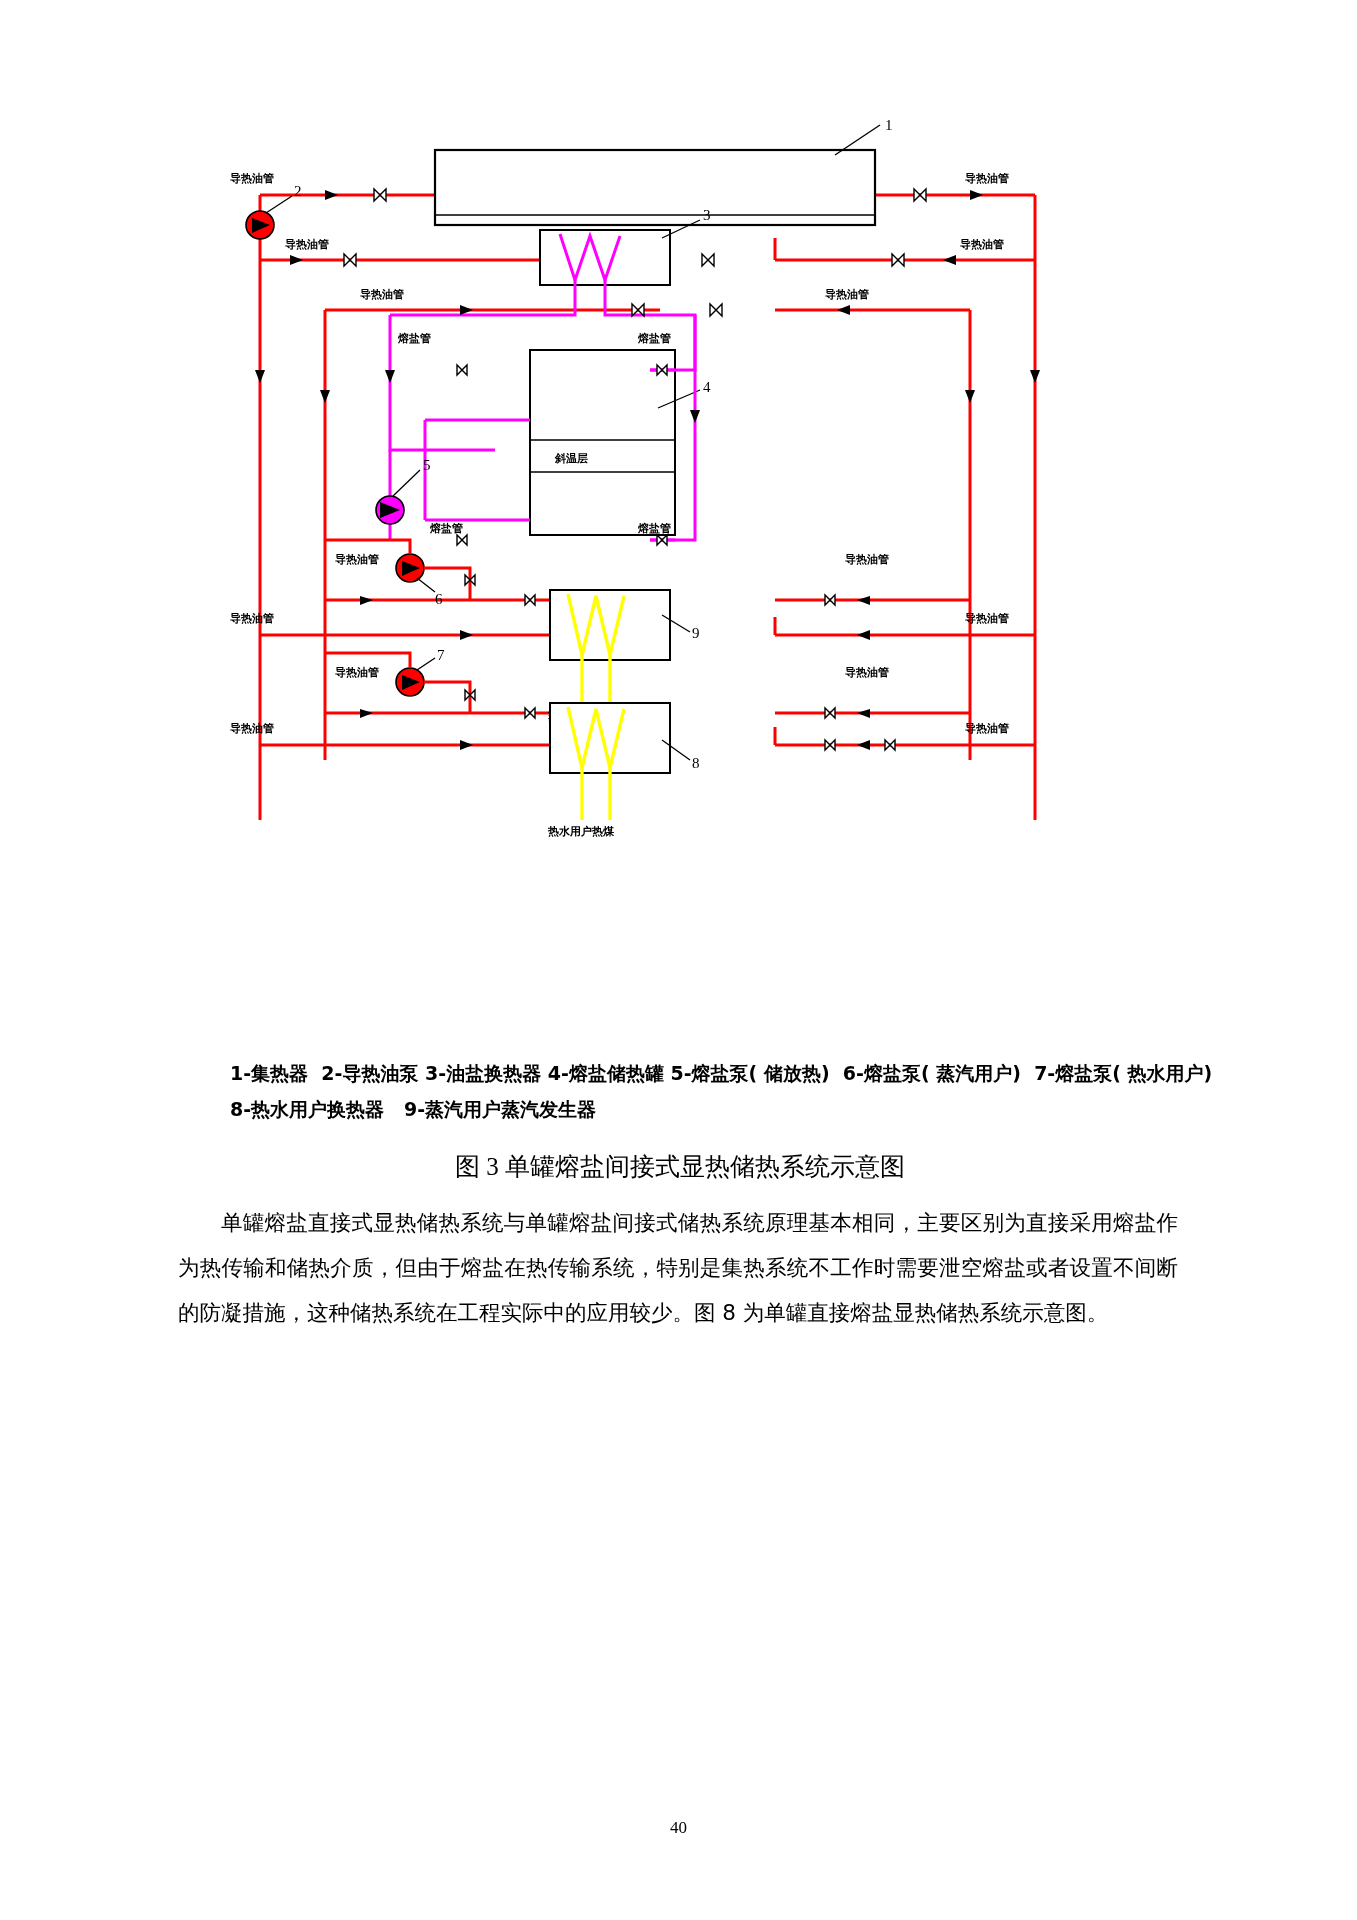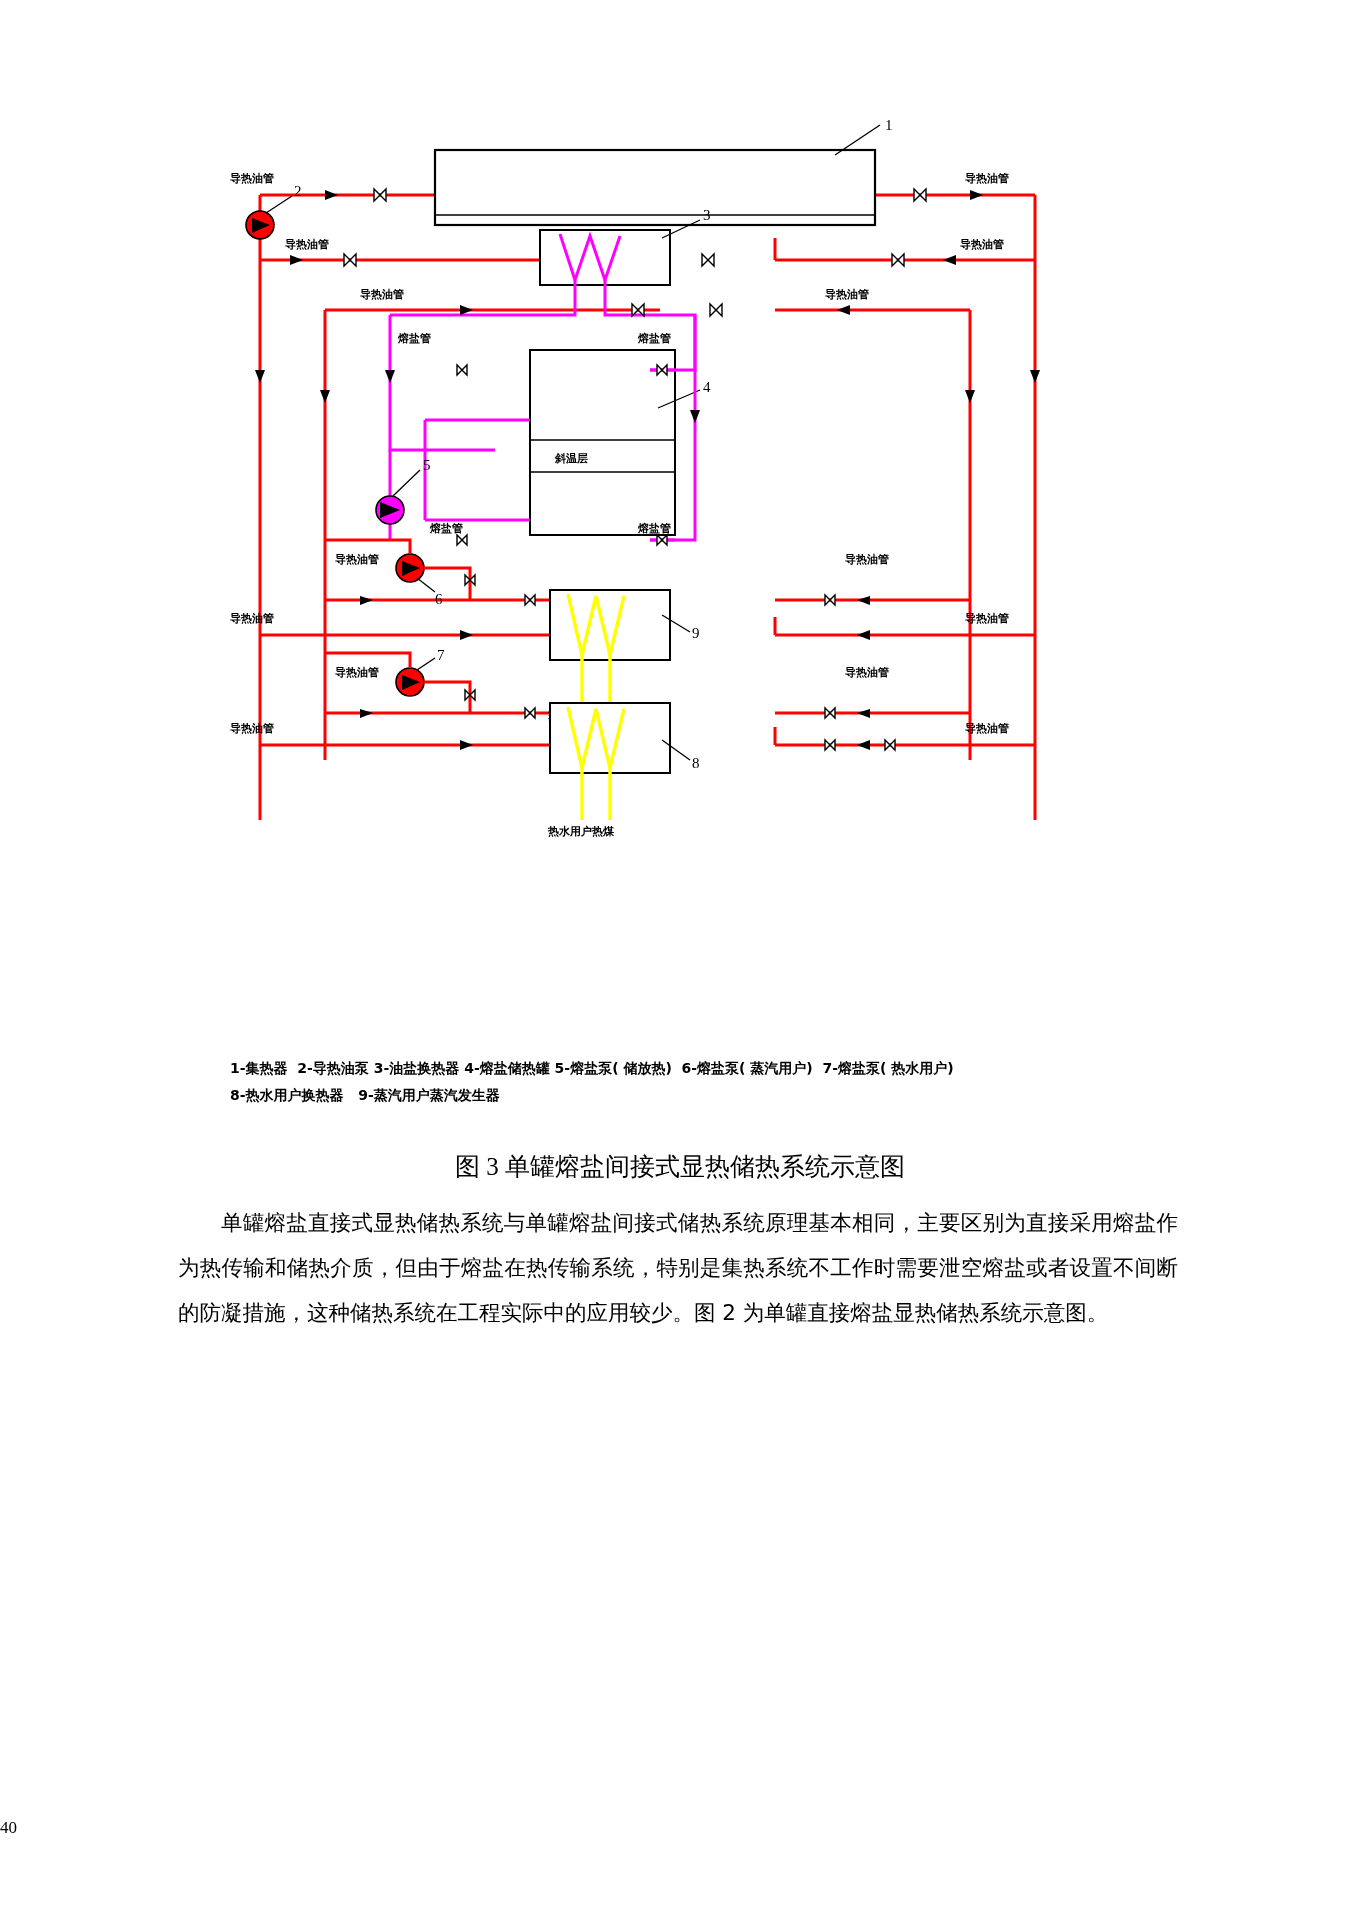--- a/index.html
+++ b/index.html
@@ -41,21 +41,21 @@
     width: 900px;
     text-align: center;
     font-size: 25px;
     font-family: "Liberation Serif", "DejaVu Serif", serif;
   }
   .legend {
     position: absolute;
     left: 0px;
     top: 935px;
     width: 900px;
-    font-size: 14px;
+    font-size: 19px;
     font-weight: bold;
     letter-spacing: 0px;
     line-height: 1.9;
     font-family: "DejaVu Sans", "Liberation Sans", sans-serif;
   }
   .legend div { white-space: pre; }
   
   .body-text {
     position: absolute;
     left: 178px;
@@ -69,20 +69,21 @@
   }
   .body-text p {
     margin: 0;
     text-indent: 2em;
   }
   .page-number {
     position: absolute;
     left: 0;
     top: 1818px;
     width: 1357px;
+    text-align: center;
     font-size: 17px;
     font-family: "Liberation Serif", "DejaVu Serif", serif;
   }
   
   svg text {
     font-family: "DejaVu Sans", "Liberation Sans", sans-serif;
     font-weight: bold;
     font-size: 11px;
     fill: #000;
   }
@@ -371,18 +372,18 @@
 
     <div class="legend">
       <div>1-集热器  2-导热油泵 3-油盐换热器 4-熔盐储热罐 5-熔盐泵( 储放热)  6-熔盐泵( 蒸汽用户)  7-熔盐泵( 热水用户)</div>
       <div>8-热水用户换热器   9-蒸汽用户蒸汽发生器</div>
     </div>
 
     <div class="fig-caption">图 3  单罐熔盐间接式显热储热系统示意图</div>
   </div>
 
   <div class="body-text">
-    <p>单罐熔盐直接式显热储热系统与单罐熔盐间接式储热系统原理基本相同，主要区别为直接采用熔盐作为热传输和储热介质，但由于熔盐在热传输系统，特别是集热系统不工作时需要泄空熔盐或者设置不间断的防凝措施，这种储热系统在工程实际中的应用较少。图 2 为单罐直接熔盐显热储热系统示意图。</p>
+    <p>单罐熔盐直接式显热储热系统与单罐熔盐间接式储热系统原理基本相同，主要区别为直接采用熔盐作为热传输和储热介质，但由于熔盐在热传输系统，特别是集热系统不工作时需要泄空熔盐或者设置不间断的防凝措施，这种储热系统在工程实际中的应用较少。图 8 为单罐直接熔盐显热储热系统示意图。</p>
   </div>
 
   <div class="page-number">40</div>
 
 </div>
 
 </body></html>

